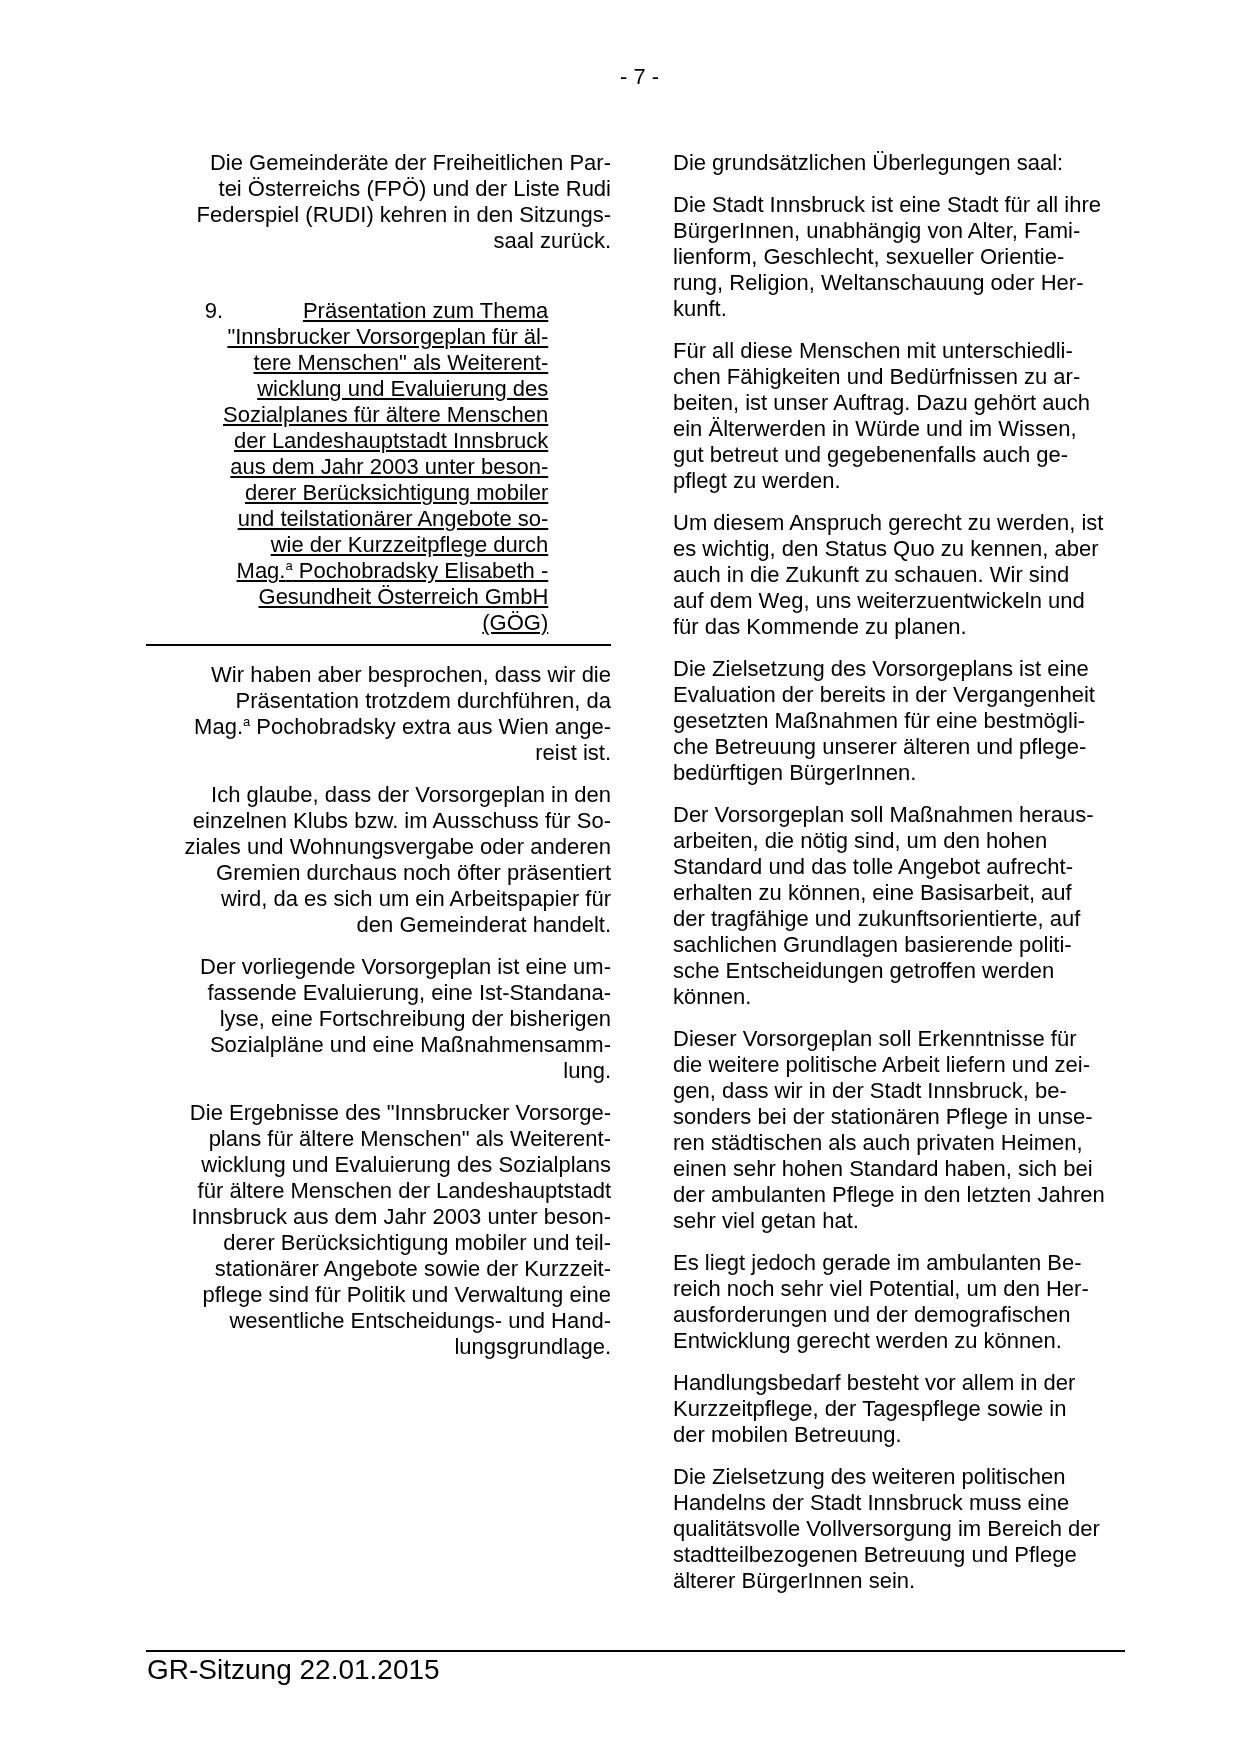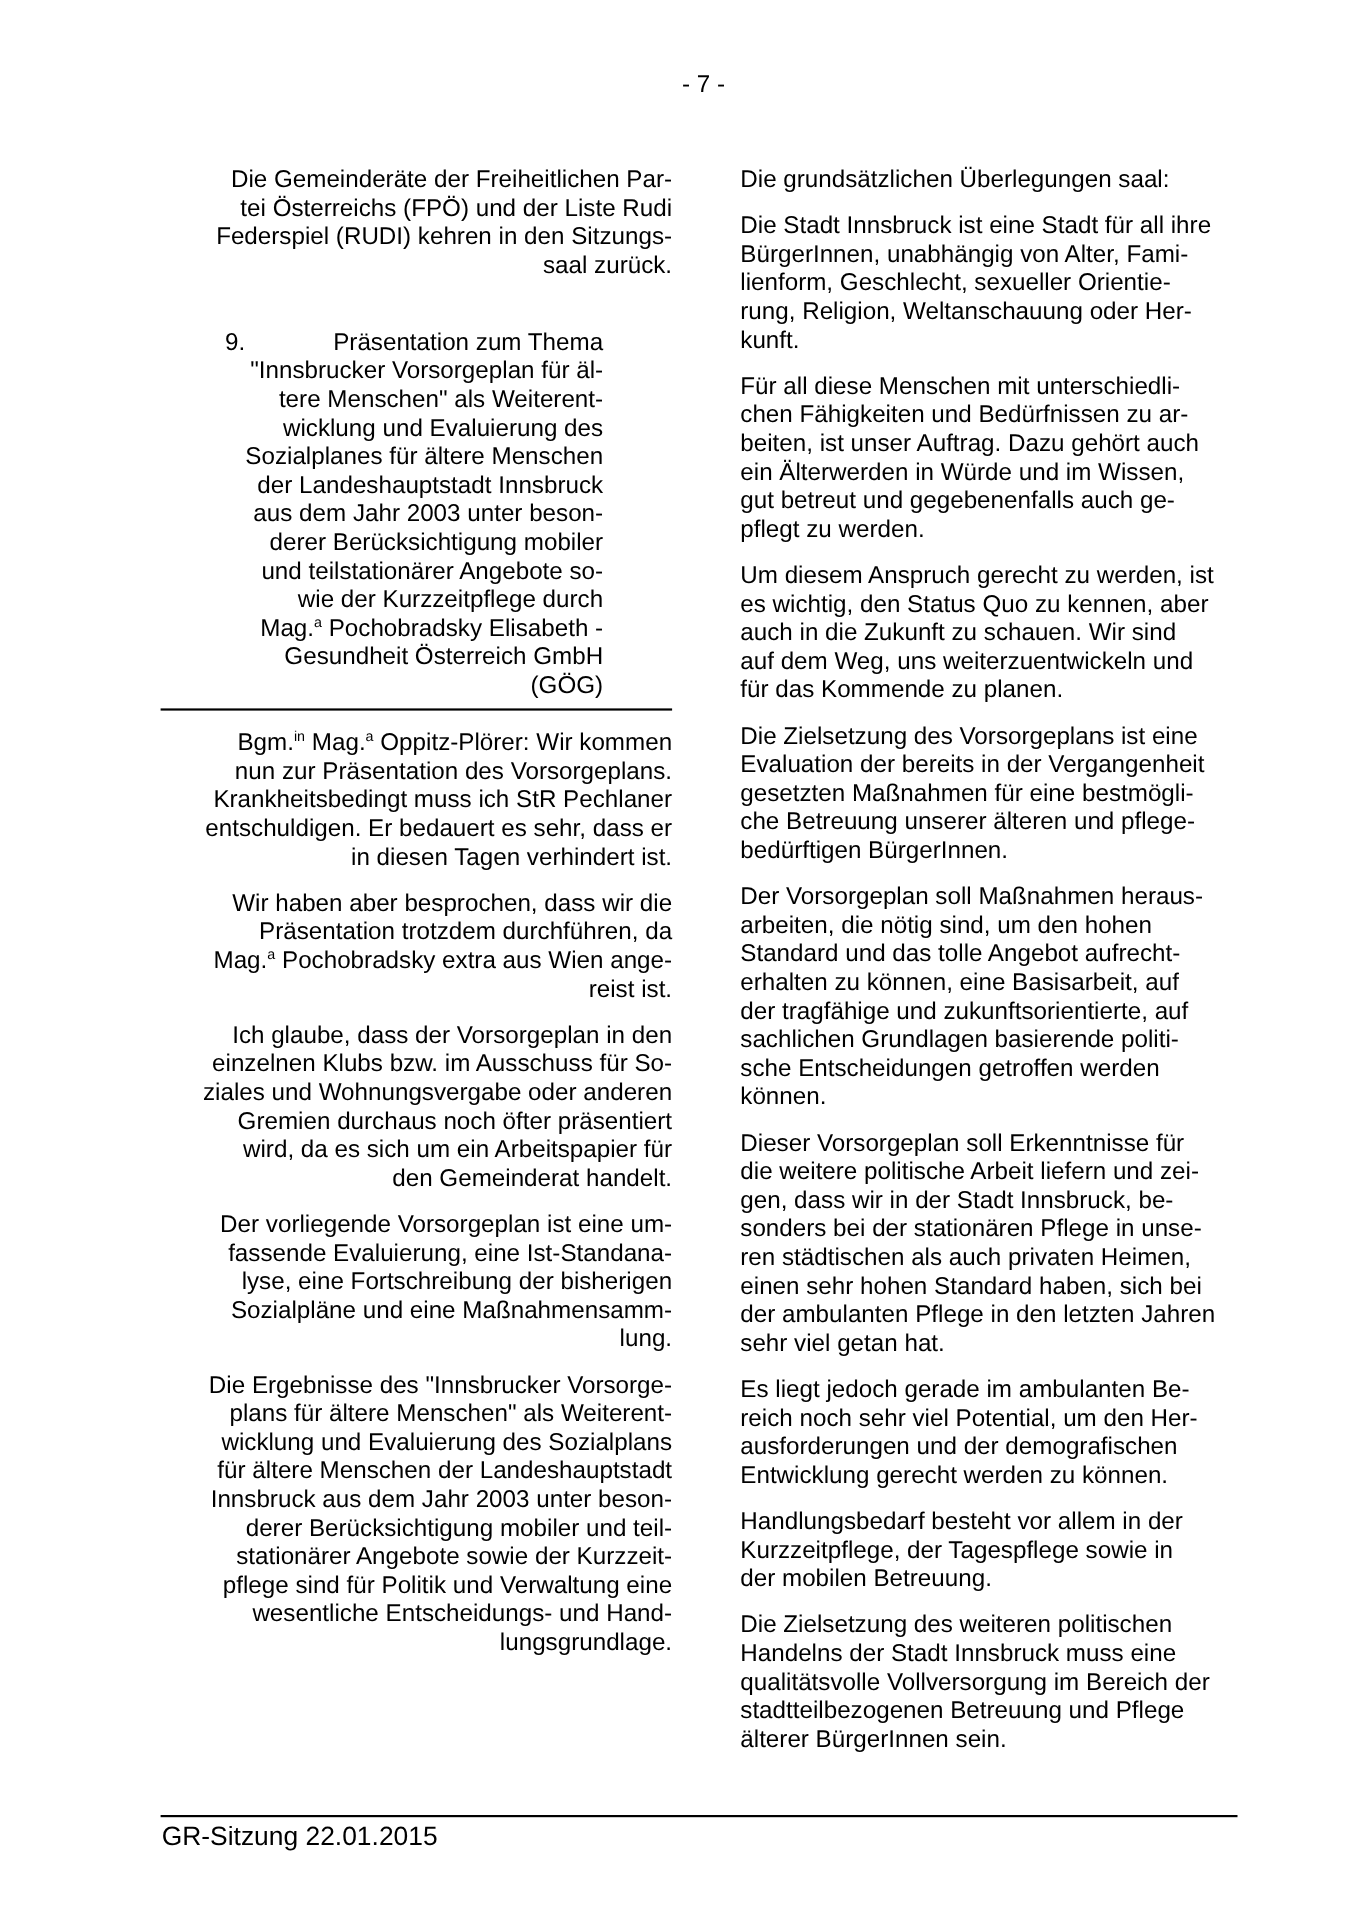--- a/index.html
+++ b/index.html
@@ -38,59 +38,59 @@
     display:flex;
     margin:44px 0 16px 0;
     padding-bottom:8px;
     border-bottom:2px solid #000;
   }
   .agenda-num{
     flex:0 0 77px;
   }
   .agenda-title{
     white-space:nowrap;
+    text-decoration:underline;
   }
   sup{
     font-size:13px;
     line-height:0;
     vertical-align:super;
   }
   .footer-rule{
     position:absolute;
     left:146px;
     top:1650px;
     width:979px;
     height:0;
     border-top:2px solid #000;
   }
   .footer-text{
     position:absolute;
     left:147px;
     top:1658px;
-    font-size:24px;
+    font-size:28px;
     line-height:24px;
     white-space:nowrap;
   }
 </style>
 </head>
 <body>
 
 <div class="page">
 
   <div class="page-number">- 7 -</div>
 
   <div class="col col-left">
     <p class="para">Die Gemeinderäte der Freiheitlichen Par-<br>tei Österreichs (FPÖ) und der Liste Rudi<br>Federspiel (RUDI) kehren in den Sitzungs-<br>saal zurück.</p>
 
     <div class="agenda-item">
       <span class="agenda-num">9.</span>
       <div class="agenda-title">Präsentation zum Thema<br>"Innsbrucker Vorsorgeplan für äl-<br>tere Menschen" als Weiterent-<br>wicklung und Evaluierung des<br>Sozialplanes für ältere Menschen<br>der Landeshauptstadt Innsbruck<br>aus dem Jahr 2003 unter beson-<br>derer Berücksichtigung mobiler<br>und teilstationärer Angebote so-<br>wie der Kurzzeitpflege durch<br>Mag.<sup>a</sup> Pochobradsky Elisabeth -<br>Gesundheit Österreich GmbH<br>(GÖG)</div>
     </div>
 
-    <p class="para">Bgm.<sup>in</sup> Mag.<sup>a</sup> Oppitz-Plörer: Wir kommen<br>nun zur Präsentation des Vorsorgeplans.<br>Krankheitsbedingt muss ich StR Pechlaner<br>entschuldigen. Er bedauert es sehr, dass er<br>in diesen Tagen verhindert ist.</p>
     <p class="para">Wir haben aber besprochen, dass wir die<br>Präsentation trotzdem durchführen, da<br>Mag.<sup>a</sup> Pochobradsky extra aus Wien ange-<br>reist ist.</p>
     <p class="para">Ich glaube, dass der Vorsorgeplan in den<br>einzelnen Klubs bzw. im Ausschuss für So-<br>ziales und Wohnungsvergabe oder anderen<br>Gremien durchaus noch öfter präsentiert<br>wird, da es sich um ein Arbeitspapier für<br>den Gemeinderat handelt.</p>
     <p class="para">Der vorliegende Vorsorgeplan ist eine um-<br>fassende Evaluierung, eine Ist-Standana-<br>lyse, eine Fortschreibung der bisherigen<br>Sozialpläne und eine Maßnahmensamm-<br>lung.</p>
     <p class="para">Die Ergebnisse des "Innsbrucker Vorsorge-<br>plans für ältere Menschen" als Weiterent-<br>wicklung und Evaluierung des Sozialplans<br>für ältere Menschen der Landeshauptstadt<br>Innsbruck aus dem Jahr 2003 unter beson-<br>derer Berücksichtigung mobiler und teil-<br>stationärer Angebote sowie der Kurzzeit-<br>pflege sind für Politik und Verwaltung eine<br>wesentliche Entscheidungs- und Hand-<br>lungsgrundlage.</p>
   </div>
 
   <div class="col col-right">
     <p class="para">Die grundsätzlichen Überlegungen saal:</p>
     <p class="para">Die Stadt Innsbruck ist eine Stadt für all ihre<br>BürgerInnen, unabhängig von Alter, Fami-<br>lienform, Geschlecht, sexueller Orientie-<br>rung, Religion, Weltanschauung oder Her-<br>kunft.</p>
     <p class="para">Für all diese Menschen mit unterschiedli-<br>chen Fähigkeiten und Bedürfnissen zu ar-<br>beiten, ist unser Auftrag. Dazu gehört auch<br>ein Älterwerden in Würde und im Wissen,<br>gut betreut und gegebenenfalls auch ge-<br>pflegt zu werden.</p>

